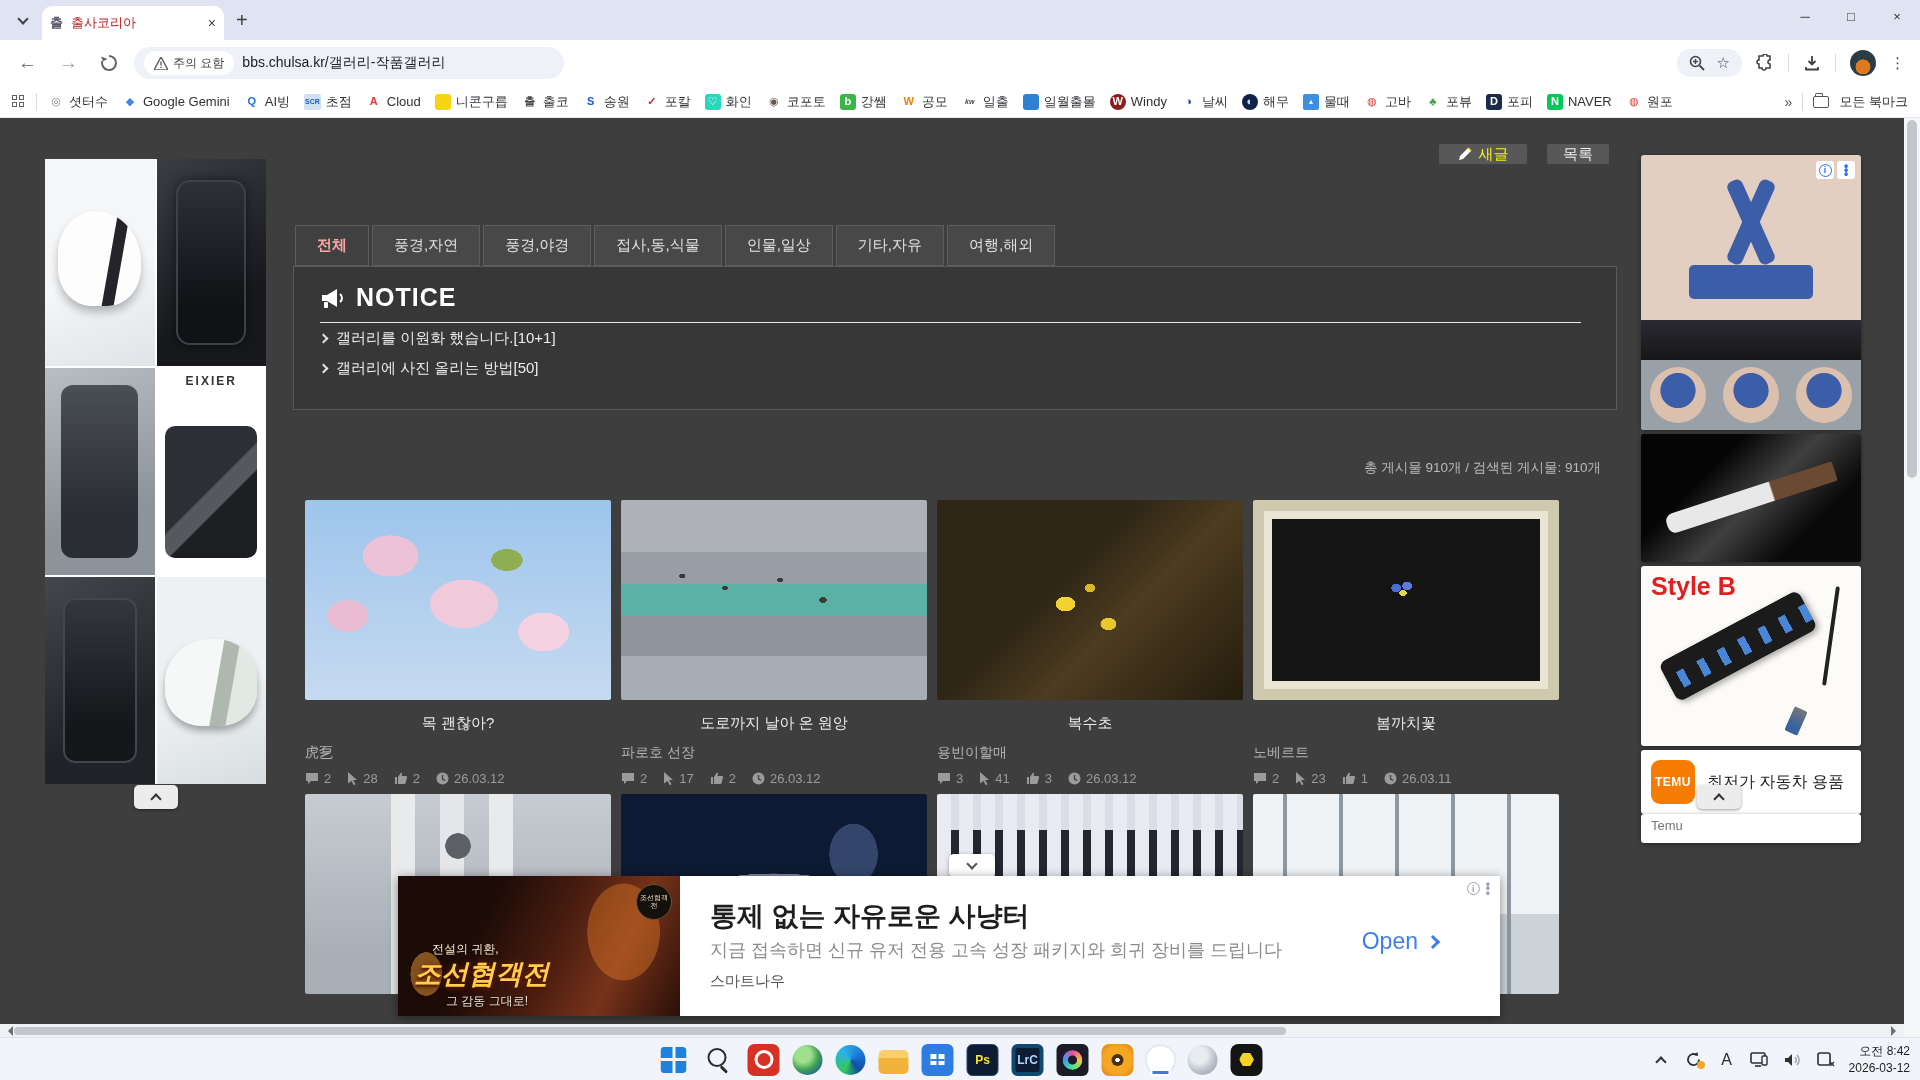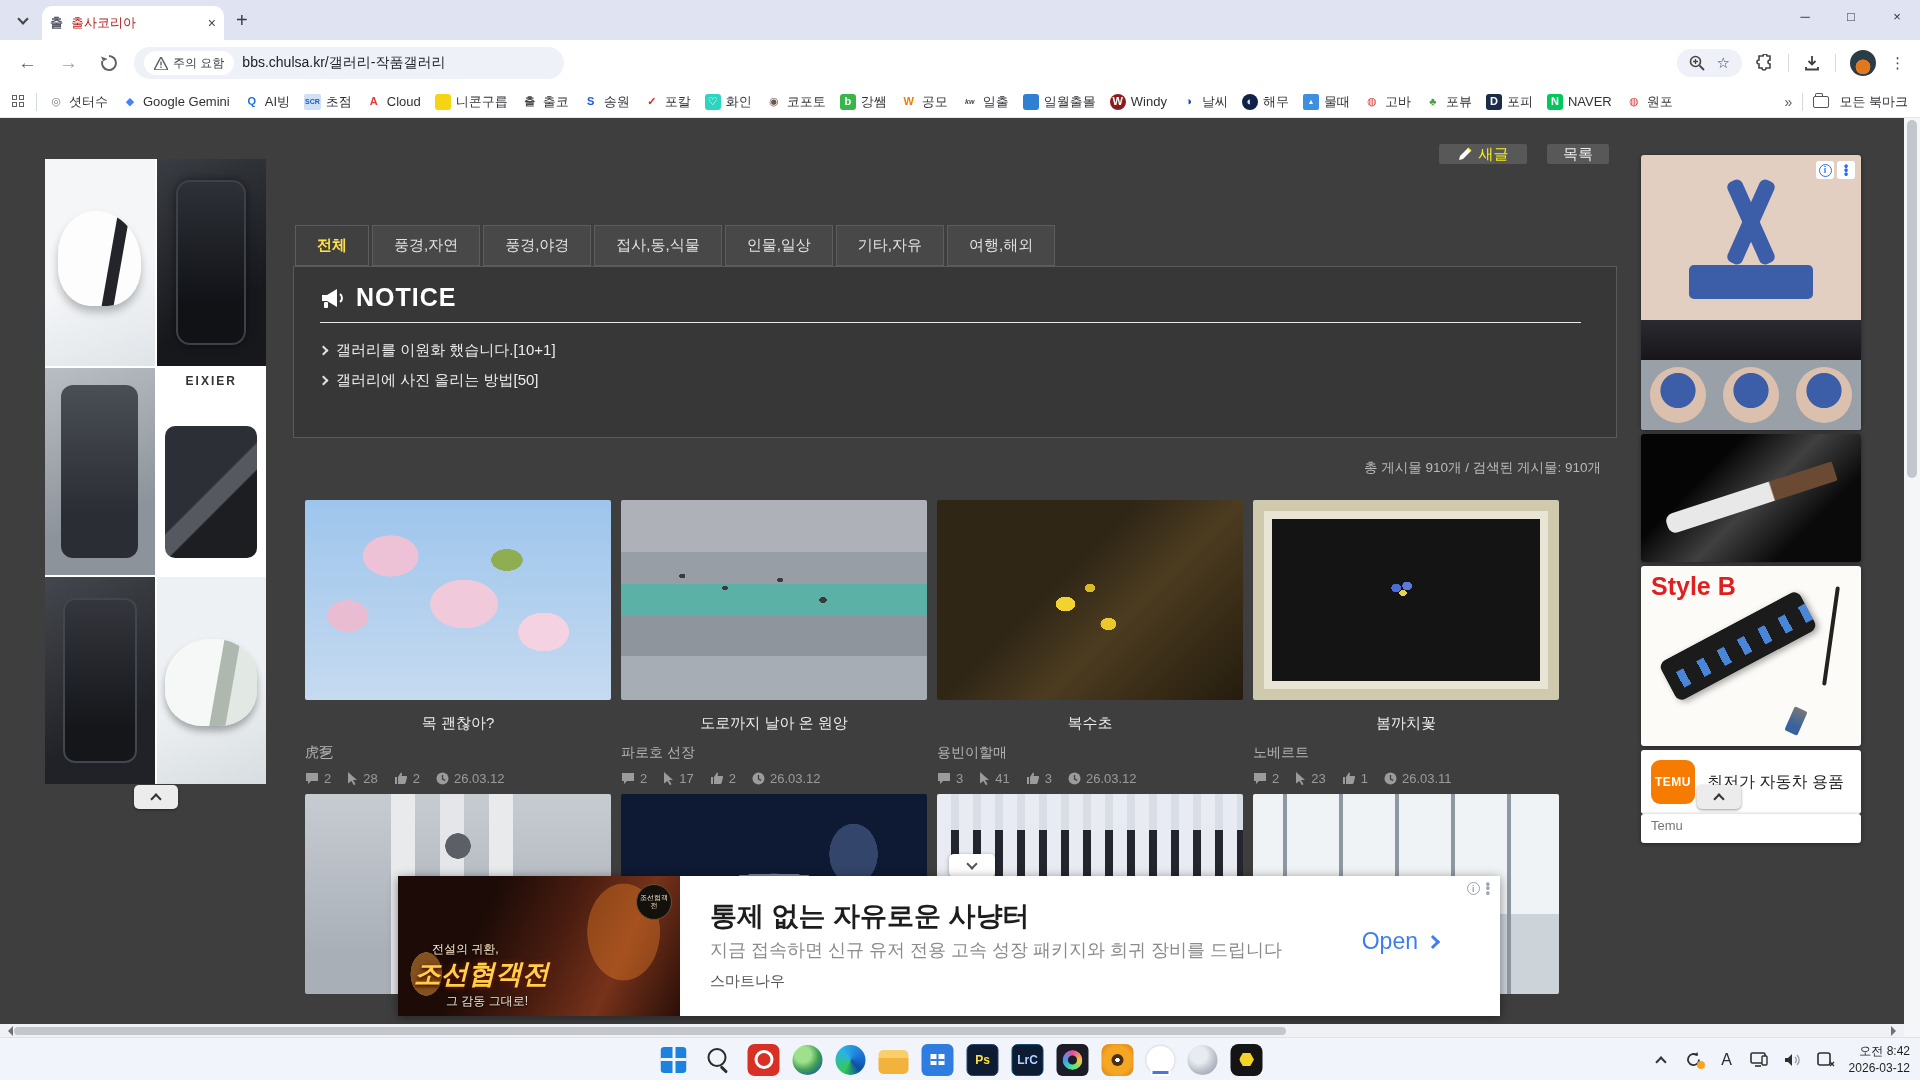--- a/index.html
+++ b/index.html
@@ -72,27 +72,27 @@
 
   
   .main{position:absolute;left:293px;top:0;width:1324px;height:919px;}
   .actions{position:absolute;right:8px;top:26px;display:flex;gap:20px;}
   .abtn{height:20px;background:#585858;display:flex;align-items:center;justify-content:center;gap:7px;font-size:15px;border-radius:2px;}
   .abtn.new{width:88px;color:#f5ef1e;}
   .abtn.list{width:62px;color:#f0f0f0;}
 
   .gtabs{position:absolute;left:2px;top:107px;display:flex;gap:3px;}
   .gtab{height:41px;padding:0 21px;background:#484848;border:1px solid #5d5d5d;display:flex;align-items:center;font-size:15px;color:#e2e2e2;}
-  .gtab.active{color:#fde047;font-weight:bold;background:#404040;}
-
-  .notice{position:absolute;left:0px;top:148px;width:1324px;height:172px;background:#373737;border:1px solid #5a5a5a;padding:16px 35px 0 26px;}
+  .gtab.active{color:#fca5a5;font-weight:bold;background:#404040;}
+
+  .notice{position:absolute;left:0px;top:148px;width:1324px;height:144px;background:#373737;border:1px solid #5a5a5a;padding:16px 35px 0 26px;}
   .ntitle{display:flex;align-items:center;gap:10px;}
   .ntitle .txt{font-size:25px;font-weight:bold;color:#fff;letter-spacing:1px;}
   .nline{margin-top:10px;border-bottom:1px solid #e8e8e8;}
-  .nitems{margin-top:12px;}
+  .nitems{}
   .nitem{display:flex;align-items:center;gap:9px;height:30px;font-size:15px;color:#ececec;}
   .nchev{width:7px;height:7px;border-top:2px solid #e0e0e0;border-right:2px solid #e0e0e0;transform:rotate(45deg);}
 
   .postcount{position:absolute;right:16px;top:341px;font-size:13.5px;color:#b9b9b9;}
 
   .grow{position:absolute;left:12px;display:flex;gap:10px;}
   .grow.r1{top:382px;}
   .grow.r2{top:676px;}
   .gcard{width:306px;}
   .gimg{width:306px;height:200px;border-radius:2px;}
@@ -211,21 +211,21 @@
   .tb-search::after{content:'';position:absolute;right:6px;bottom:5px;width:9px;height:2.6px;background:#2b2b2b;transform:rotate(45deg);border-radius:2px;}
   .tb-power{background:#d93025;border-radius:7px;}
   .tb-power::after{content:'';width:13px;height:13px;border:3px solid #fff;border-radius:50%;}
   .tb-globe{background:radial-gradient(circle at 35% 32%,#9fe08c 0 28%,#3f9e55 55%,#1d5fa0 85%);border-radius:50%;width:30px;height:30px;}
   .tb-edge{background:conic-gradient(from 210deg,#35c75a,#2bb3e8 30%,#1b6fd4 62%,#0d4f9e 80%,#35c75a);border-radius:50%;width:30px;height:30px;}
   .tb-explorer{background:linear-gradient(180deg,#f9cf6b 0 35%,#f2b33c 35%);border-radius:5px;width:30px;height:24px;margin-top:4px;}
   .tb-store{background:#2f7de1;border-radius:6px;color:#fff;}
   .tb-store::after{content:'';width:14px;height:11px;background:linear-gradient(#2f7de1,#2f7de1) center/100% 2px no-repeat,linear-gradient(#2f7de1,#2f7de1) center/2px 100% no-repeat,#fff;}
   .tb-photoshop{background:#0d1b33;border:1px solid #26436e;}
   .tb-photoshop .tb-txt{color:#fde047;}
-  .tb-lightroom{background:#0d1b33;border:1px solid #0c4a6e;}
+  .tb-lightroom{background:#0d1b33;border:4px solid #0c4a6e;}
   .tb-lightroom .tb-txt{color:#aed4ff;}
   .tb-creative-cloud{background:#1c1c28;}
   .tb-creative-cloud::after{content:'';width:20px;height:20px;border-radius:50%;background:conic-gradient(#e64ba0,#f5c13c,#4be68c,#3c9cf5,#e64ba0);-webkit-mask:radial-gradient(circle,transparent 0 4px,#000 5px);mask:radial-gradient(circle,transparent 0 4px,#000 5px);}
   .tb-photo-viewer{background:radial-gradient(circle at 50% 50%,#f5a623 0 60%,#d97c14);border-radius:8px;}
   .tb-photo-viewer::after{content:'';width:12px;height:12px;border-radius:50%;background:radial-gradient(circle,#fff 0 24%,#4a3013 26%);}
   .tb-chrome{background:conic-gradient(#ea4335 0 120deg,#34a853 0 240deg,#fbbc05 0 360deg);border-radius:50%;width:28px;height:28px;}
   .tb-chrome::after{content:'';width:13px;height:13px;border-radius:50%;background:#4285f4;border:2.6px solid #fff;}
   .tb-earth{background:radial-gradient(circle at 38% 34%,#e8ebef 0 30%,#b9c0c9 60%,#8e96a0);border-radius:50%;width:30px;height:30px;}
   .tb-archiver{background:#141414;border-radius:8px;}
   .tb-archiver::after{content:'';width:15px;height:13px;background:#f5d327;clip-path:polygon(25% 0,75% 0,100% 50%,75% 100%,25% 100%,0 50%);}

